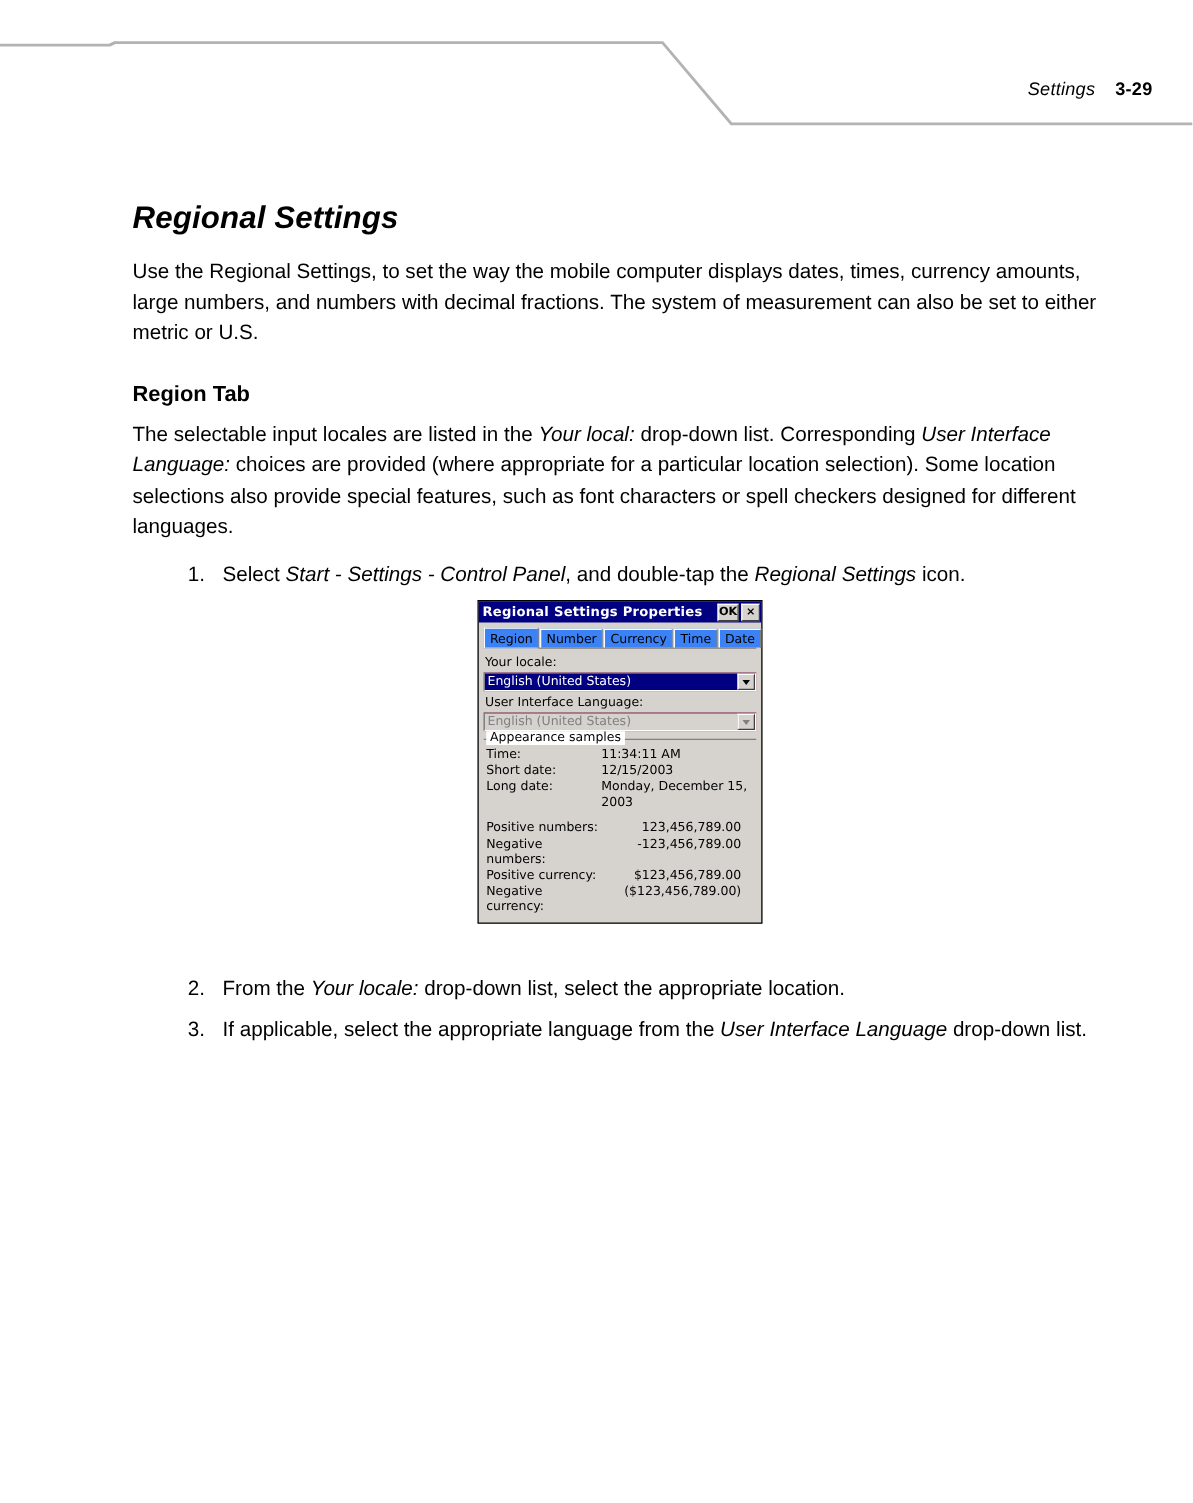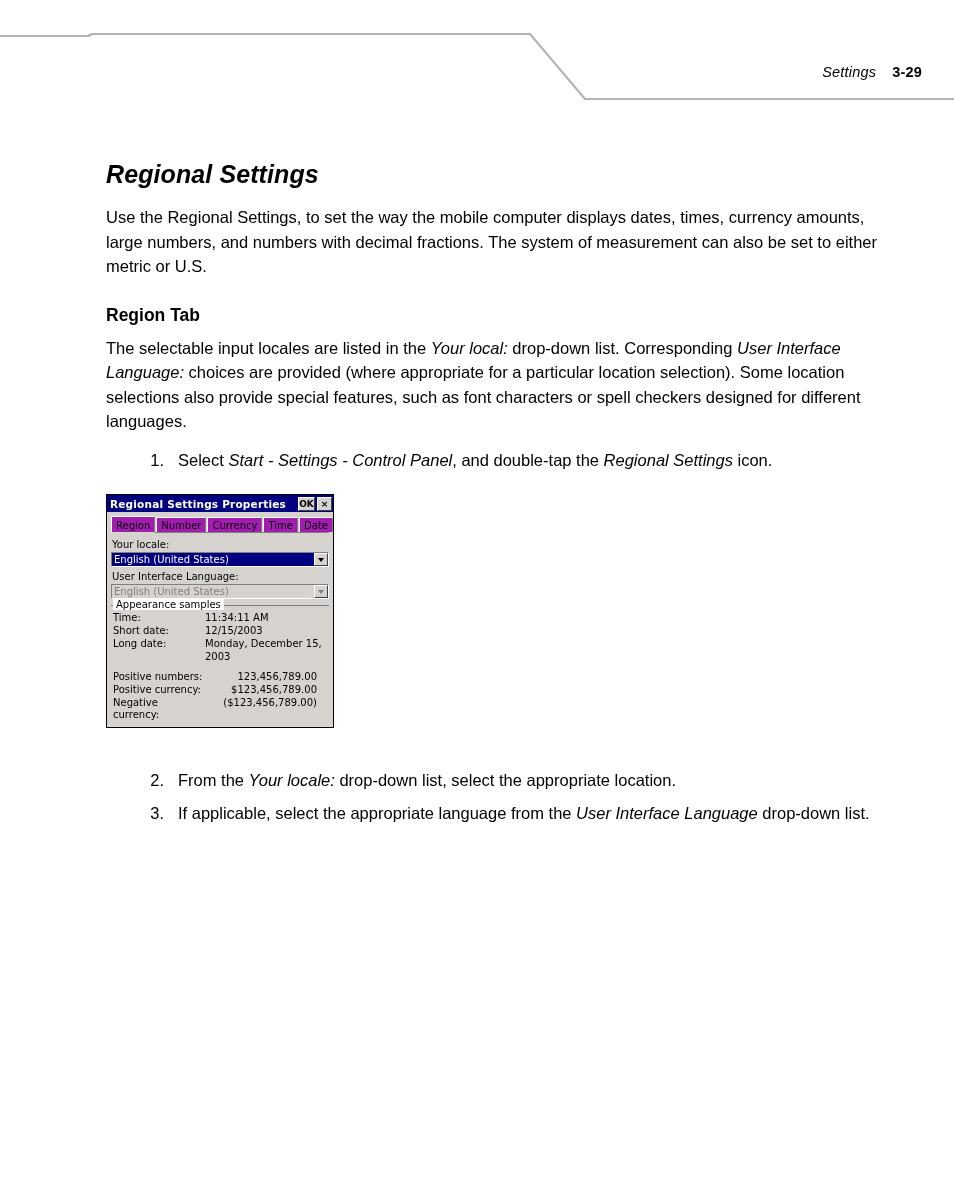--- a/index.html
+++ b/index.html
@@ -85,23 +85,23 @@
   }
   ol.steps li .num {
     position: absolute;
     left: 32px;
     width: 26px;
     text-align: right;
   }
 
   
   .figure-wrap {
-    margin-top: 22px;
-    display: flex;
-    flex-direction: row;
+    margin-top: 8px;
+    display: flex;
+    flex-direction: column;
     align-items: center;
   }
 
   .pda {
     width: 228px;
     border: 1px solid #000000;
     background: #d6d3ce;
     font-family: "DejaVu Sans", sans-serif;
     font-size: 10px;
     box-sizing: border-box;
@@ -146,21 +146,21 @@
   }
 
   .tabs {
     display: flex;
     align-items: flex-end;
     height: 17px;
     border-bottom: 1px solid #808080;
     margin-bottom: 6px;
   }
   .tab {
-    background: #a21caf;
+    background: #3b82f6;
     border: 1px solid #ffffff;
     border-right-color: #808080;
     border-bottom: none;
     padding: 1px 4px 1px 4px;
     font-size: 10px;
     height: 15px;
     box-sizing: border-box;
     line-height: 13px;
     margin-right: 1px;
   }
@@ -347,20 +347,24 @@
             <tr>
               <td class="k"></td>
               <td class="v"><span class="v-inner">2003</span></td>
             </tr>
             <tr class="gap-row">
                   <td colspan="2"></td>
                 </tr>
             <tr>
               <td class="k">Positive numbers:</td>
               <td class="v"><span class="num-right">123,456,789.00</span></td>
+            </tr>
+            <tr>
+              <td class="k">Negative numbers:</td>
+              <td class="v"><span class="num-right">-123,456,789.00</span></td>
             </tr>
             <tr>
               <td class="k">Positive currency:</td>
               <td class="v"><span class="num-right">$123,456,789.00</span></td>
             </tr>
             <tr>
               <td class="k">Negative currency:</td>
               <td class="v"><span class="num-right">($123,456,789.00)</span></td>
             </tr>
           </tbody>

